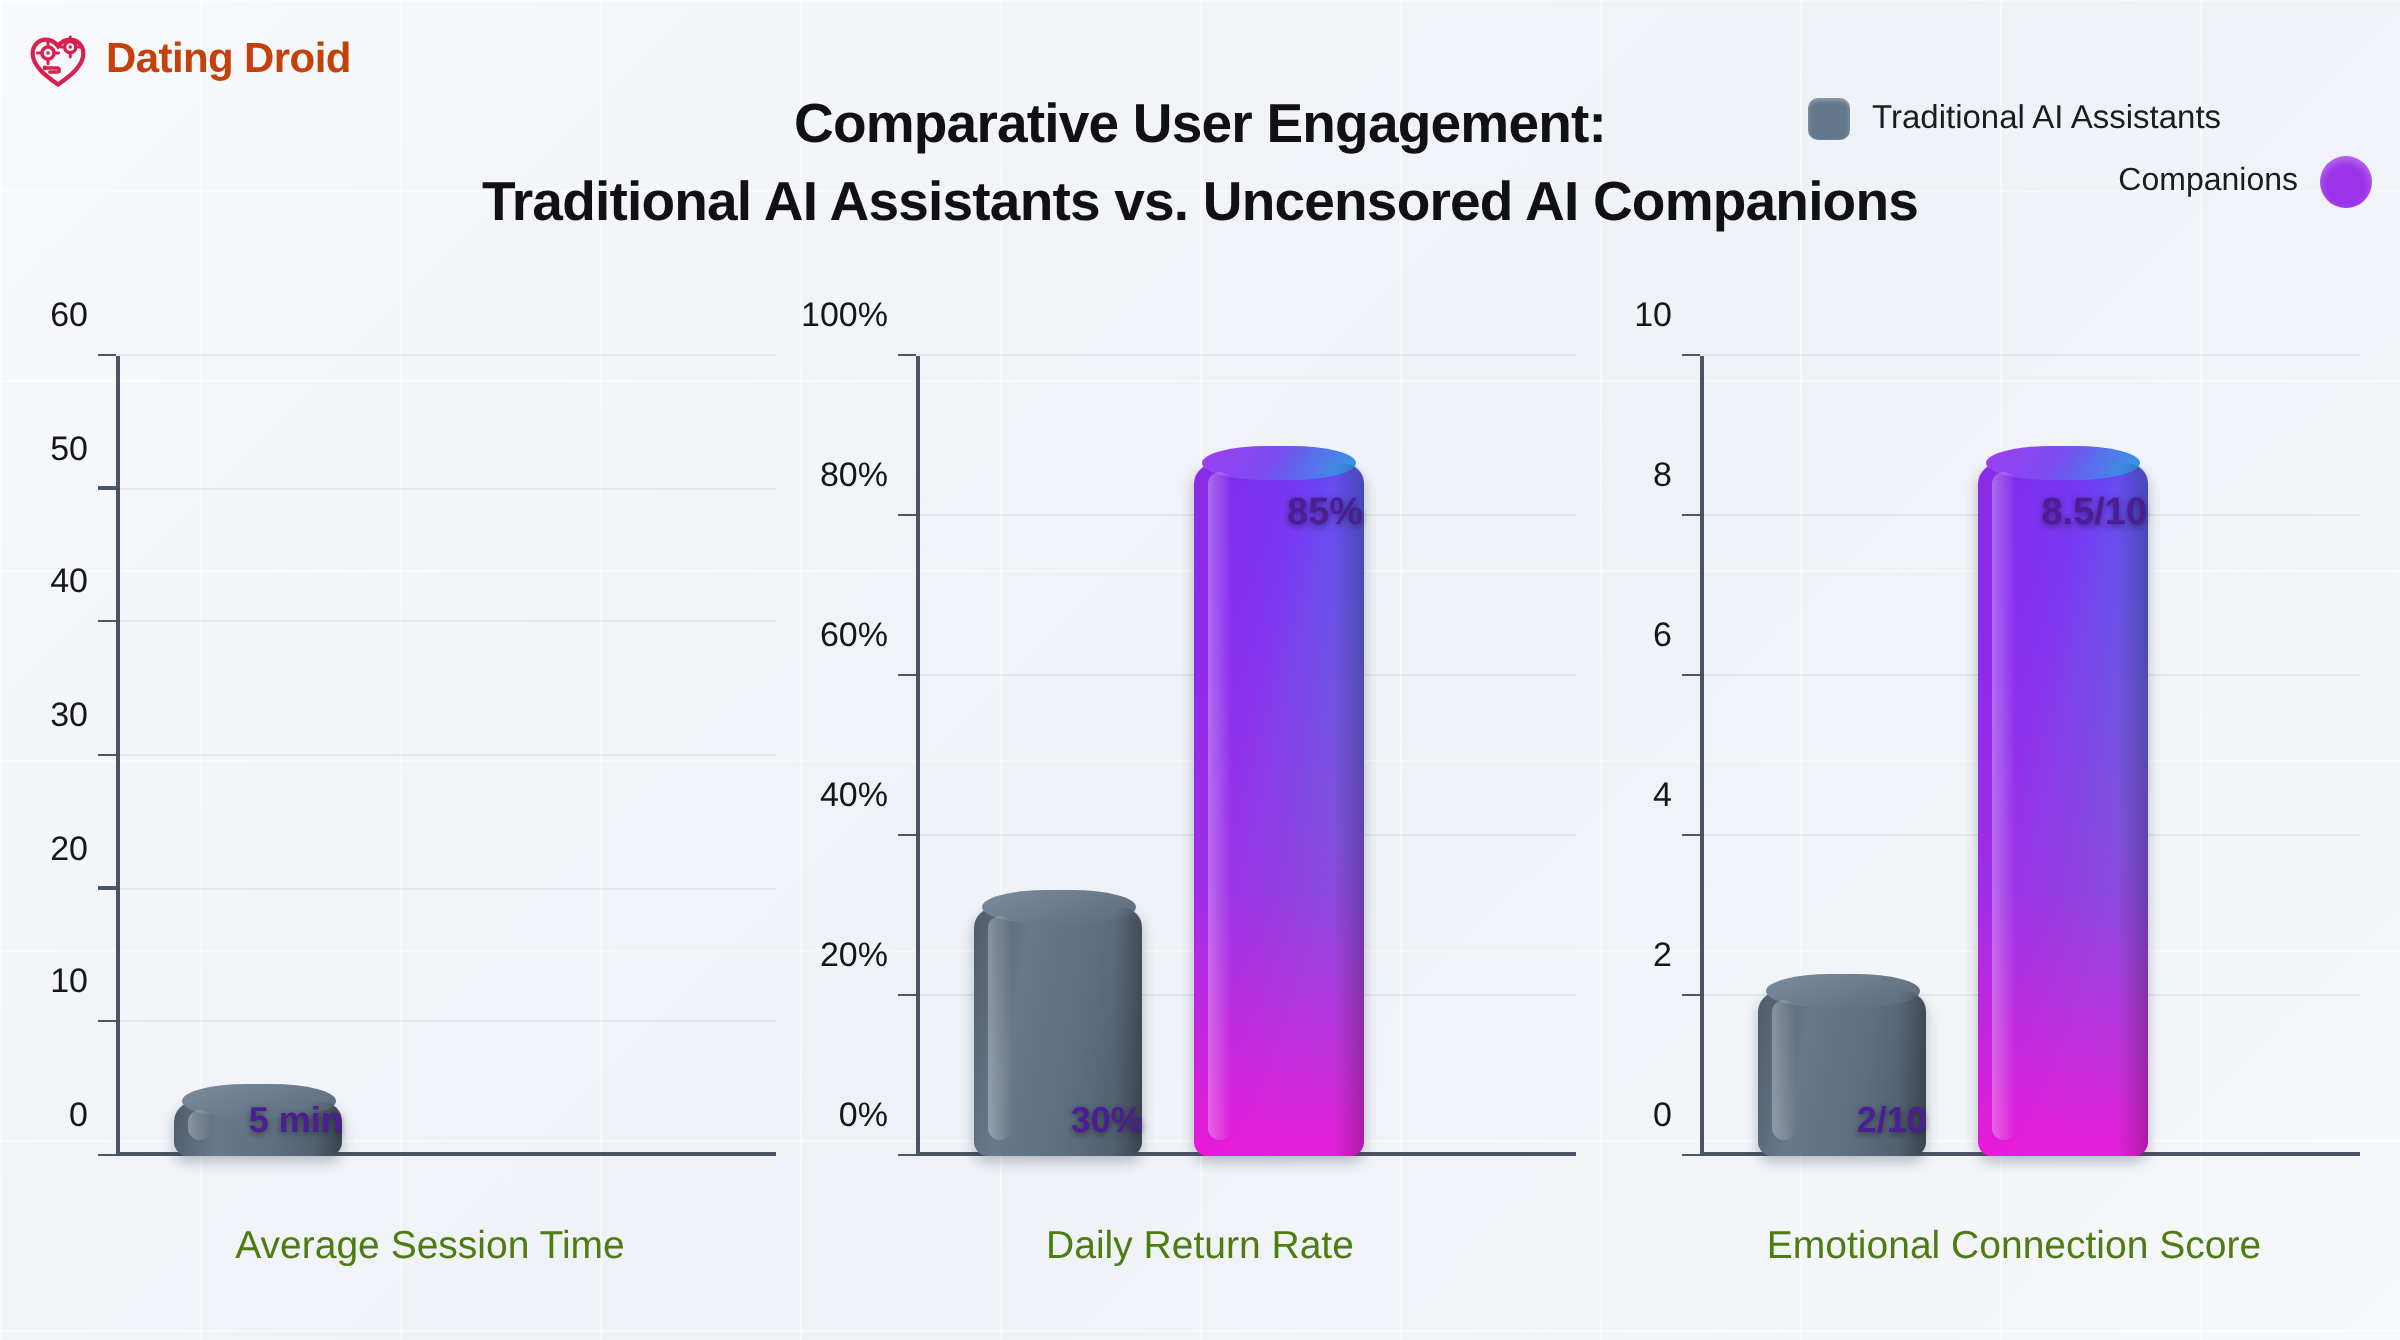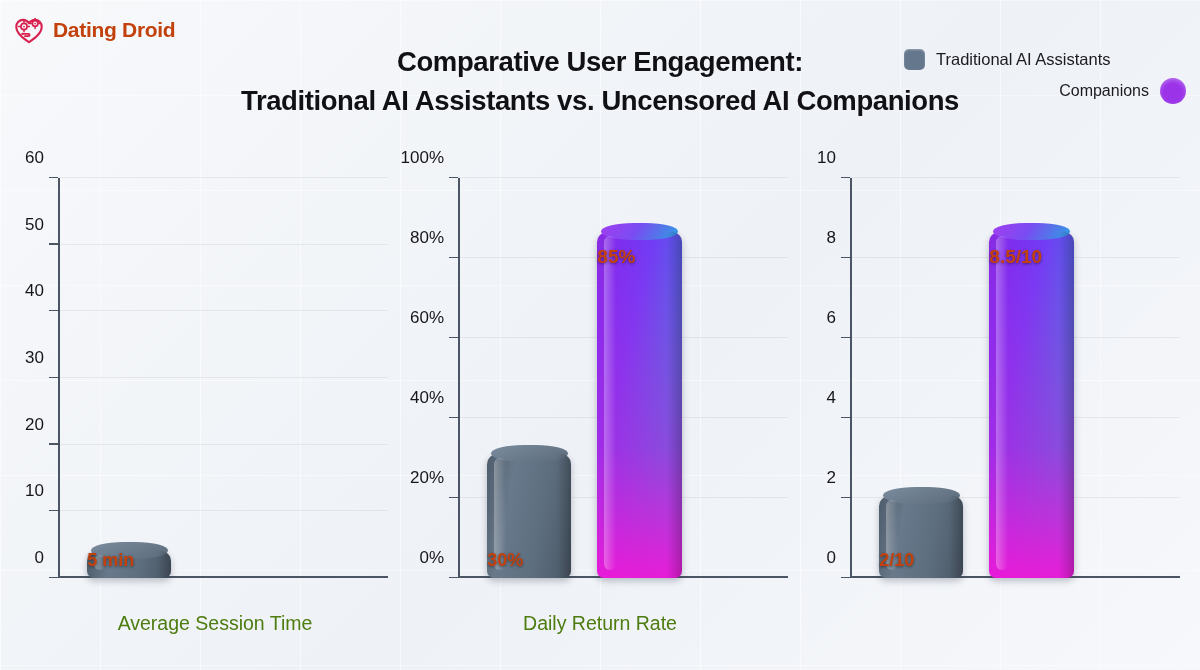--- a/index.html
+++ b/index.html
@@ -86,22 +86,22 @@
   .bar.purple .face{
     background:
       linear-gradient(to bottom,
         rgba(120,40,230,.0) 0%, rgba(200,30,220,.55) 62%, rgba(245,20,215,.92) 100%),
       linear-gradient(104deg,
         #8a2be2 0%, #7b2ff0 16%, #6f3df5 34%, #3f7fe0 70%, #2b9ae0 100%);
   }
   .bar.purple .top{background:linear-gradient(120deg,#a13ef0,#7a4cf2 45%,#2e9ee2);}
 
   .bar-label{
-    position:absolute;left:0;right:0;top:14px;text-align:left;
-    font-size:19px;font-weight:600;color:#c2410c;
+    position:absolute;left:0;right:0;top:14px;text-align:right;
+    font-size:19px;font-weight:600;color:#4c1d95;
     text-shadow:0 1px 3px rgba(0,0,0,.45);
     white-space:nowrap;
   }
   .bar.grey .bar-label{font-size:18px;}
   .bar.small .bar-label{top:auto;bottom:7px;margin-top:37px;}
 
   .cat-label{
     position:absolute;left:0;right:0;top:452px;text-align:center;
     font-size:19.5px;color:#4d7c0f;
   }
@@ -273,15 +273,16 @@
         </div>
         <div class="bar purple" style="left:43%;width:26%;height:86.5%;">
           <div class="face"></div>
           <div class="top"></div>
           <div class="hl"></div>
           <div class="shade"></div>
           <div class="bar-label">8.5/10</div>
         </div>
       </div>
     </div>
+    <div class="cat-label">Emotional Connection Score</div>
   </div>
 
 </div>
 
 </body></html>

